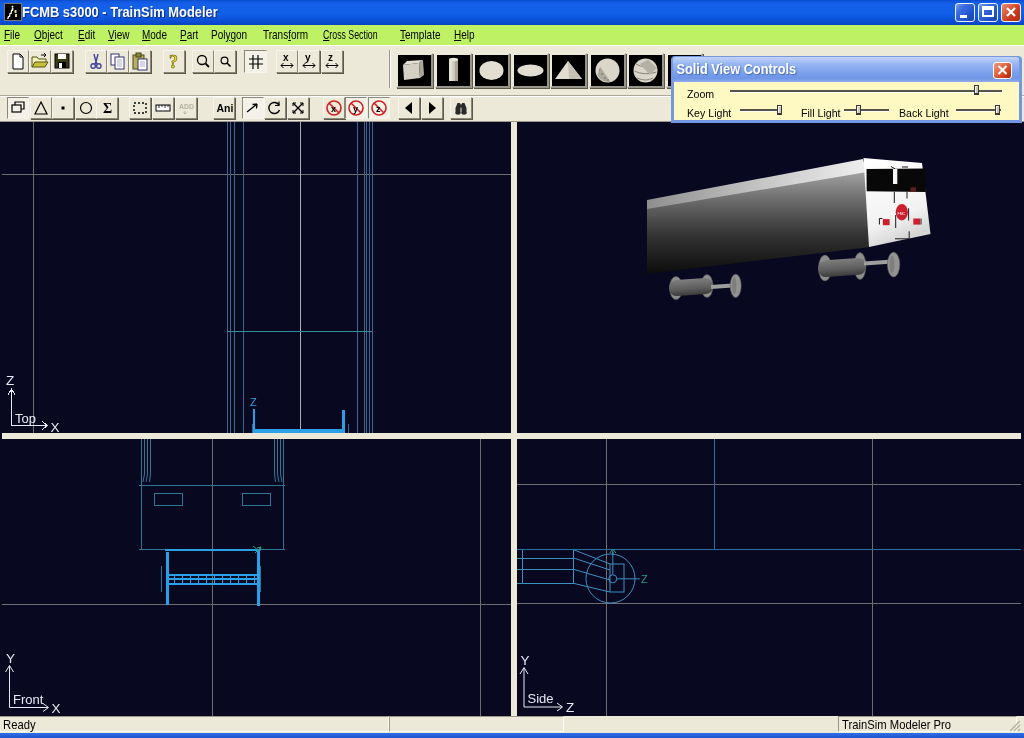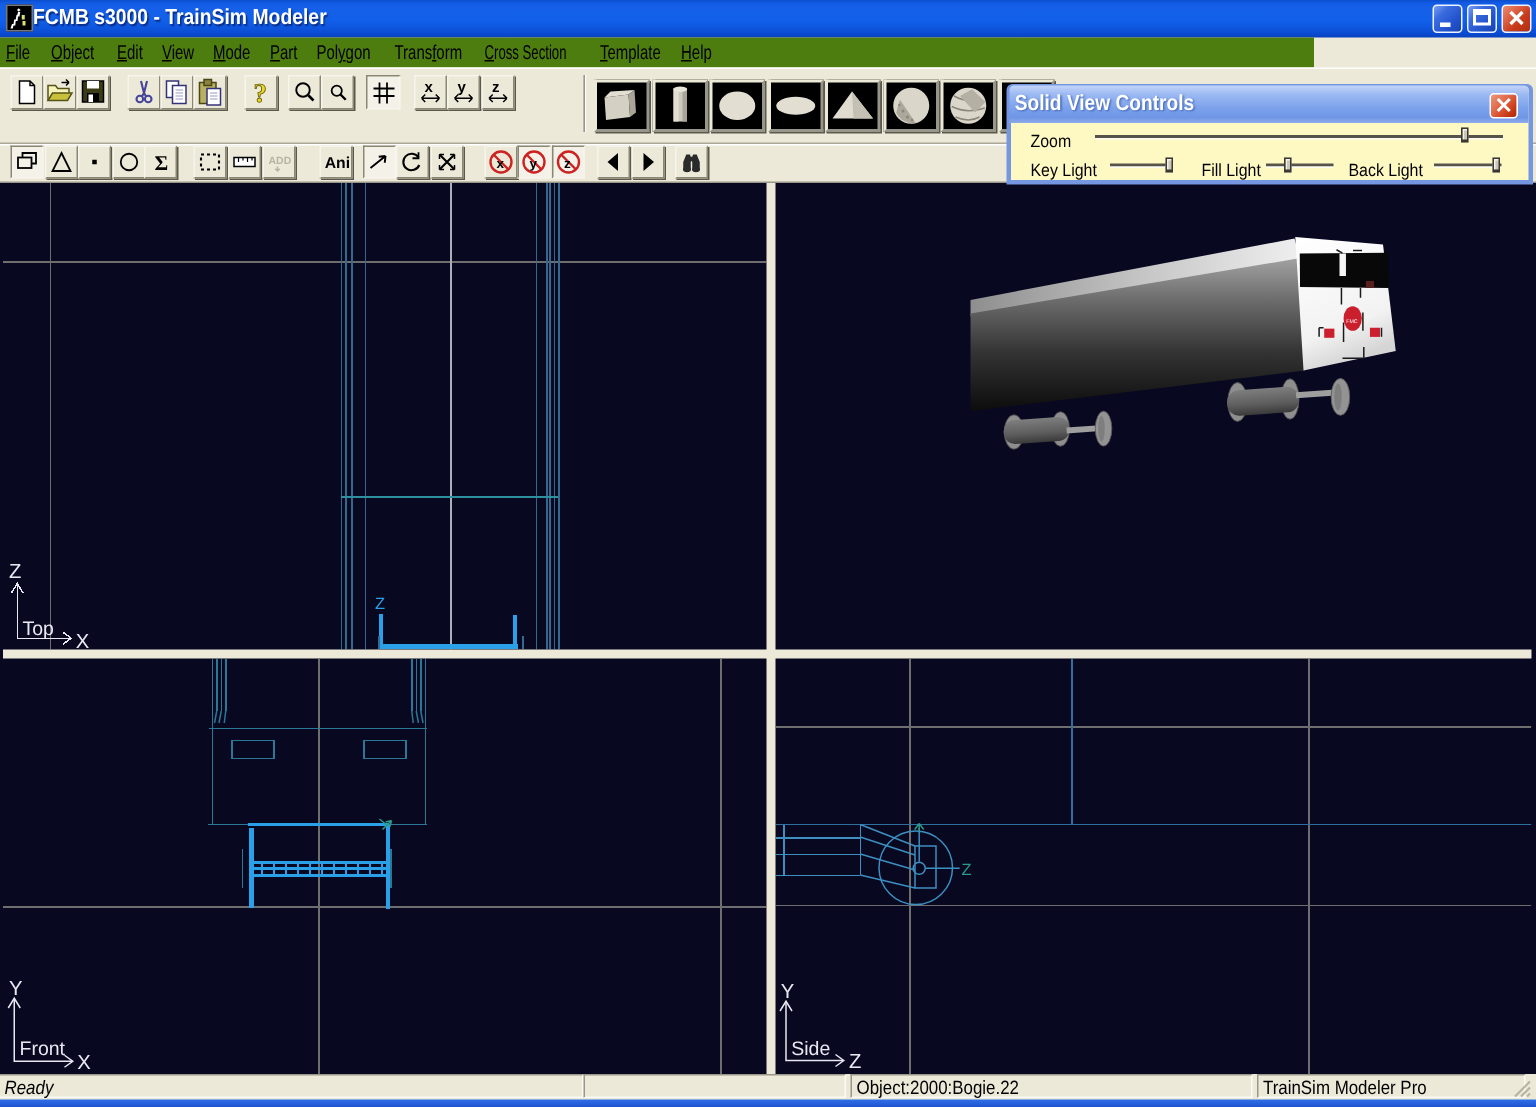--- a/index.html
+++ b/index.html
@@ -12,21 +12,21 @@
 #titlebar { left:0; top:0; width:1024px; height:25px;
   background:linear-gradient(180deg,#0b4ecb 0%,#115ae4 8%,#1660e8 18%,#1160e9 55%,#0e55dd 75%,#0a4ad0 90%,#0942bd 100%); }
 #appicon { left:4px; top:3px; width:18px; height:18px; background:#000; border:1px solid #777; }
 #title-text { left:22px; top:4px; color:#fff; font-size:14.5px; font-weight:bold; text-shadow:1px 1px 1px #0a2a80; transform:scaleX(0.89); transform-origin:0 0; white-space:nowrap; }
 .tbtn { top:3px; width:20px; height:19px; border-radius:3px; border:1px solid #eef4fd;
   background:linear-gradient(135deg,#7b9ef2 0%,#3a6bdf 30%,#2152cc 70%,#1a43ad 100%); 
   color:#fff; text-align:center; }
 #btn-close { background:linear-gradient(135deg,#ea8d70 0%,#dd6547 30%,#c93c1d 60%,#b02e10 100%); }
 
 
-#menubar { left:0; top:25px; width:876px; height:20px; background:#4d7c0f; font-size:13.3px; color:#000; }
+#menubar { left:0; top:25px; width:1024px; height:20px; background:#bef264; font-size:13.3px; color:#000; }
 .mi { position:absolute; top:2px; transform:scaleX(0.75); transform-origin:0 50%; white-space:nowrap; }
 u { text-decoration:underline; }
 
 
 #toolbars { left:0; top:45px; width:1024px; height:77px; background:#ece9d8; border-top:1px solid #fff; border-bottom:1px solid #9a9689; }
 .tb { position:absolute; background:#ece9d8; border:1px solid; border-color:#f6f4ec #8a8775 #8a8775 #f6f4ec; box-shadow:1px 1px 0 #5c594c; }
 .tb.pressed { border-color:#8a8775 #f6f4ec #f6f4ec #8a8775; box-shadow:none; background:#f4f2e8; }
 .shapebtn { position:absolute; width:37px; height:35px; top:7px; background:#000; border:2px outset #ece9d8; box-shadow:1px 1px 0 #5c594c; }
 .vsep { position:absolute; width:2px; background:#c8c5b4; border-left:1px solid #9a9689; border-right:1px solid #fff; }
 #row2line { left:0; top:49px; width:1024px; height:2px; border-top:1px solid #aca899; border-bottom:1px solid #fff; }
@@ -565,23 +565,22 @@
     <div class="thumb" style="left:103px;top:47px;"></div>
     <div class="pal-label" style="left:127px;top:47.5px;">Fill Light</div>
     <div class="slider-line" style="left:170px;top:50.5px;width:45px;"></div>
     <div class="thumb" style="left:182px;top:47px;"></div>
     <div class="pal-label" style="left:225px;top:47.5px;">Back Light</div>
     <div class="slider-line" style="left:281.5px;top:50.5px;width:45px;"></div>
     <div class="thumb" style="left:320.5px;top:47px;"></div>
   </div>
 
   <div id="statusbar" class="abs">
-    <div class="sb-box" style="left:0px;width:389px;border-left:none;font-style:italic;"><span class="sbt">Ready</span></div>
+    <div class="sb-box" style="left:0px;width:389px;border-left:none;"><span class="sbt">Ready</span></div>
     <div class="sb-box" style="left:389px;width:175px;"></div>
-    <div class="sb-box" style="left:567px;width:268px;"><span class="sbt">Object:2000:Bogie.22</span></div>
     <div class="sb-box" style="left:838px;width:179px;"><span class="sbt">TrainSim Modeler Pro</span></div>
     <svg class="abs" style="left:1008px;top:3px;" width="14" height="13">
         <path d="M12 2 L2 12 M12 6 L6 12 M12 10 L10 12" stroke="#b8b4a4" stroke-width="1.5"></path>
       </svg>
   </div>
   <div id="bottomstrip" class="abs"></div>
 
 </div>
 
 </body></html>

